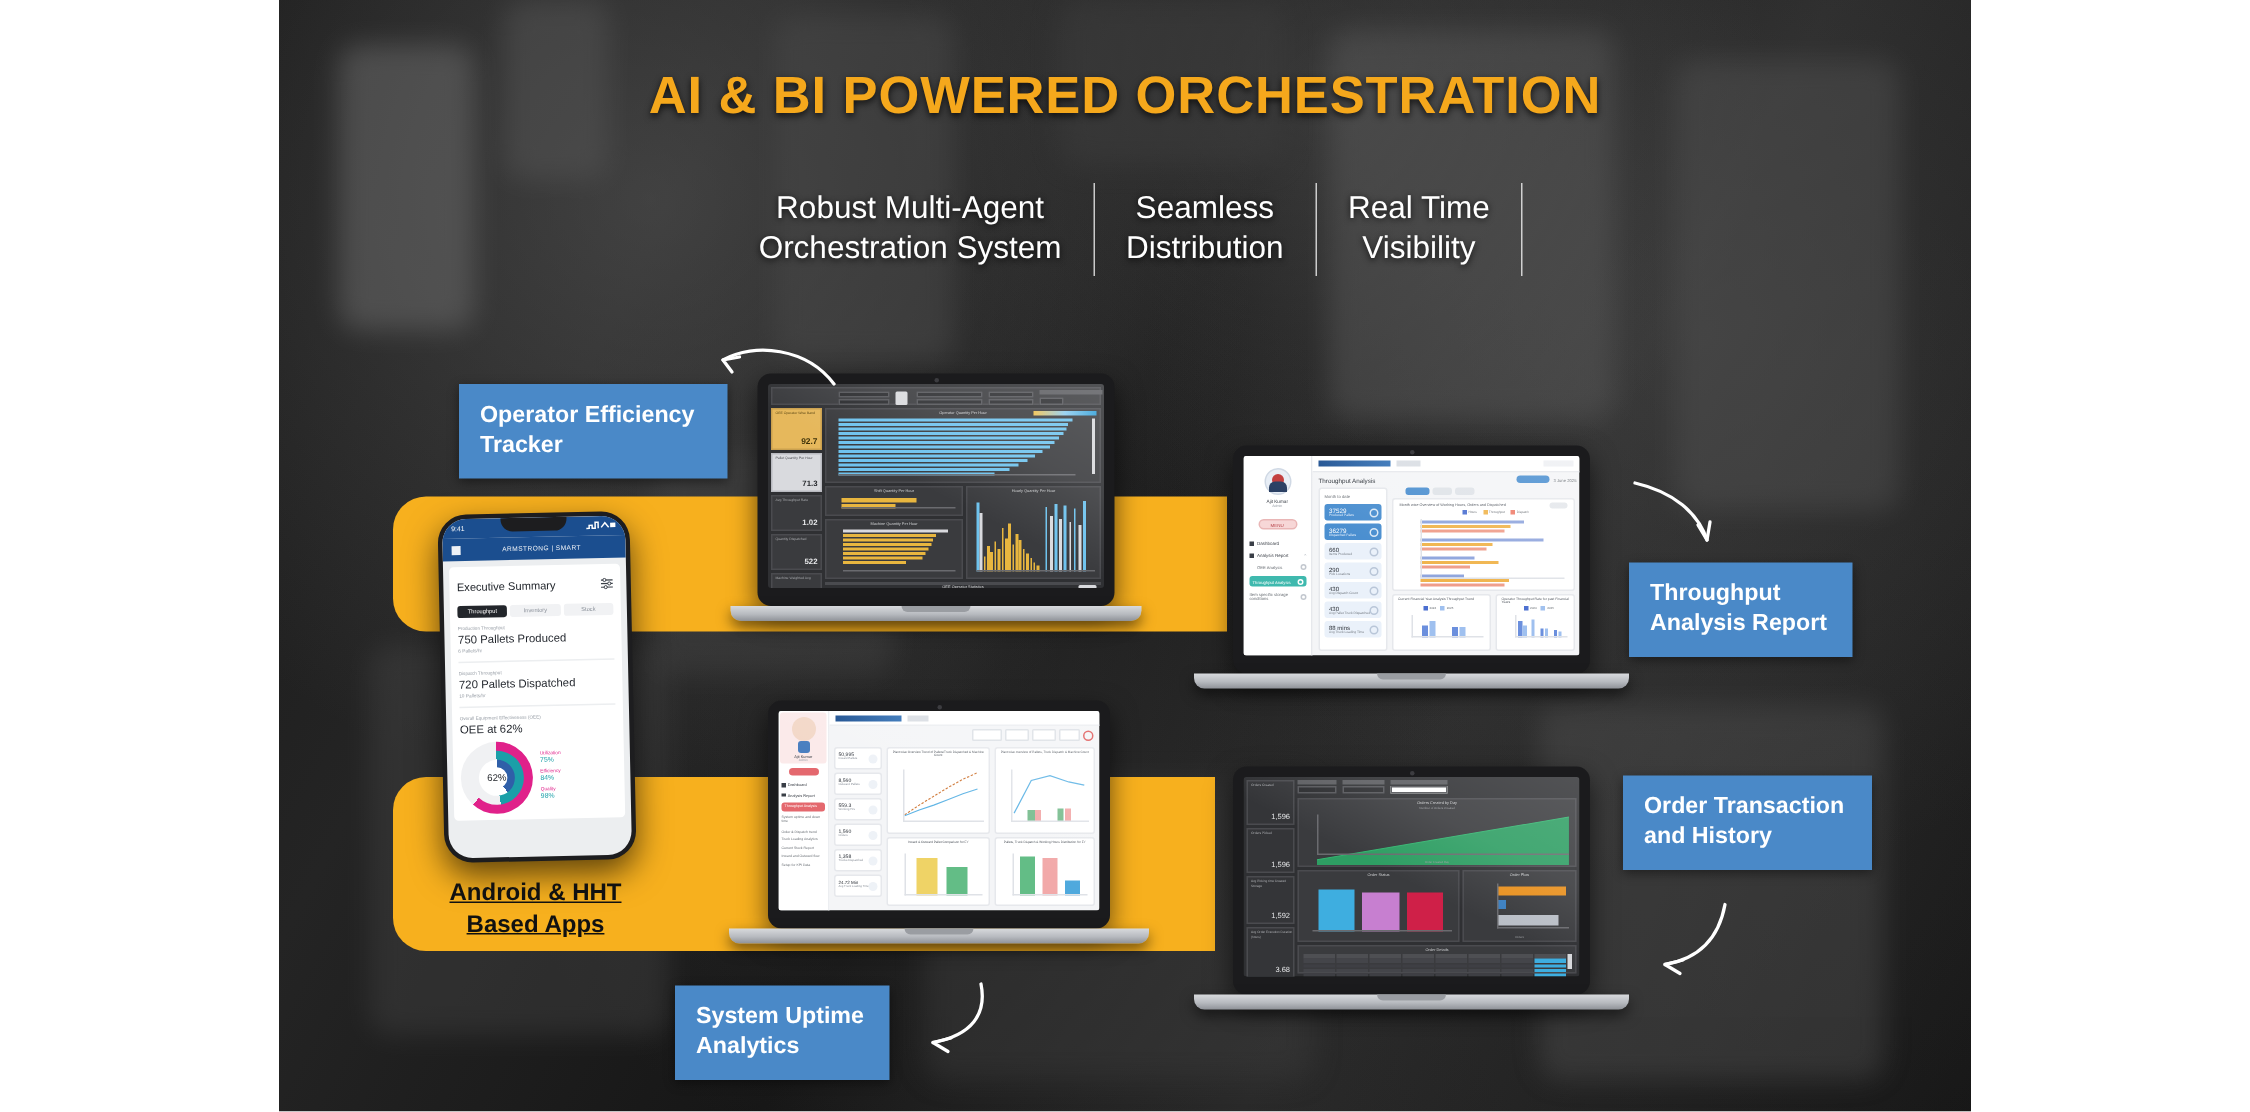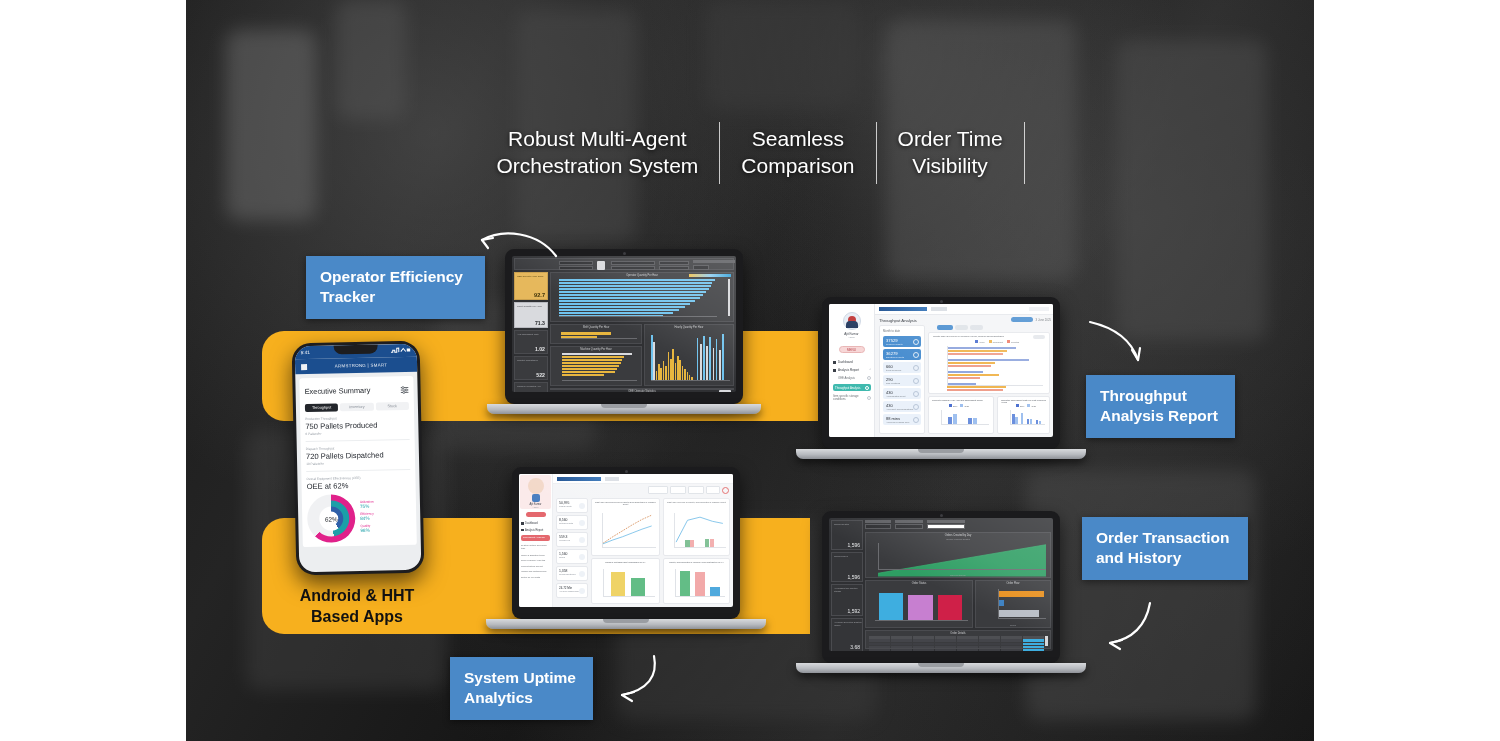--- a/index.html
+++ b/index.html
@@ -83,21 +83,21 @@
   }
   #co-operator   { left: 306px; top: 256px; width: 179px; }
   #co-throughput { left: 1086px; top: 375px; width: 149px; }
   #co-order      { left: 1082px; top: 517px; width: 166px; }
   #co-uptime     { left: 450px; top: 657px; width: 143px; }
 
   
   #android-caption {
     position: absolute; left: 262px; top: 586px; width: 190px;
     color: #111111; font-weight: bold; font-size: 16px;
-    line-height: 1.3; text-align: center; white-space: pre-line;
+    line-height: 1.3; text-align: center; white-space: pre-line; text-decoration: underline;
   }
 
   
   .arrow { position: absolute; pointer-events: none; }
 
   
   .laptop { position: absolute; }
   .laptop .lid {
     position: absolute; left: 0; top: 0;
     width: 100%; height: 100%;
@@ -233,29 +233,30 @@
     <div class="blur-shape" style="left:330px;top:10px;width:120px;height:230px;background:#4a4a4a;"></div>
     <div class="blur-shape" style="left:520px;top:0px;width:150px;height:110px;background:#3d3d3d;"></div>
     <div class="blur-shape" style="left:700px;top:20px;width:190px;height:260px;background:#606060;opacity:.40;"></div>
     <div class="blur-shape" style="left:930px;top:40px;width:150px;height:300px;background:#4f4f4f;"></div>
     <div class="blur-shape" style="left:60px;top:430px;width:200px;height:260px;background:#454545;opacity:.42;"></div>
     <div class="blur-shape" style="left:430px;top:520px;width:260px;height:200px;background:#3a3a3a;"></div>
     <div class="blur-shape" style="left:840px;top:470px;width:230px;height:250px;background:#565656;opacity:.38;"></div>
     <div class="blur-shape" style="left:250px;top:300px;width:160px;height:150px;background:#505050;opacity:.30;"></div>
   </div>
 
+  <div id="title">AI &amp; BI POWERED ORCHESTRATION</div>
 
   <div id="features">
     <div class="feature">Robust Multi-Agent
 Orchestration System</div>
     <div class="fdiv"></div>
     <div class="feature">Seamless
-Comparison</div>
+Distribution</div>
     <div class="fdiv"></div>
-    <div class="feature">Order Time
+    <div class="feature">Real Time
 Visibility</div>
     <div class="fdiv"></div>
   </div>
 
   <div class="band" id="band-top"></div>
   <div class="band" id="band-bottom"></div>
 
   <div class="laptop" id="laptop-operator" style="left:505px;top:249px;width:238px;height:155px;">
     <div class="lid">
       <div class="cam"></div>

